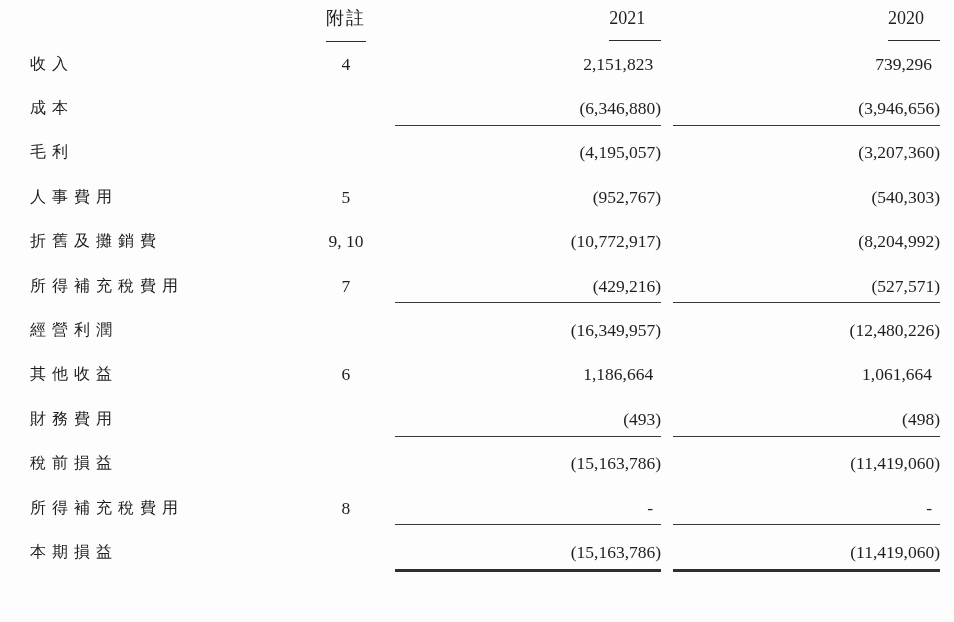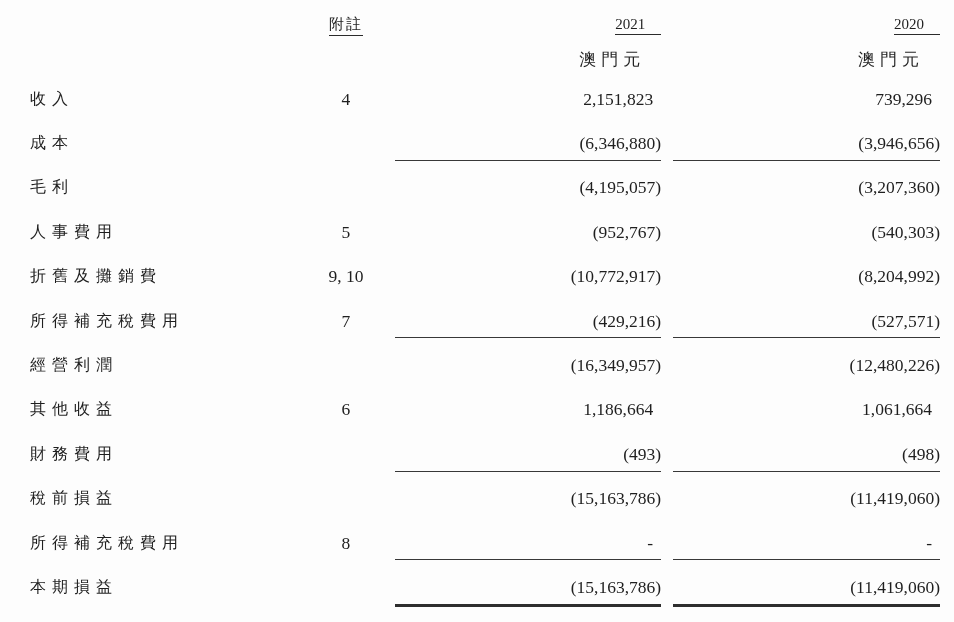--- a/index.html
+++ b/index.html
@@ -53,22 +53,22 @@
     font-size: 17.5px;
     position: relative;
     white-space: nowrap;
   }
   .cjk { letter-spacing: 5px; }
 
   
   .hdr-underline {
     display: inline-block;
     border-bottom: 1.6px solid #2b2b2b;
-    padding-bottom: 1px;
-    font-size: 15px;
+    padding-bottom: 11px;
+    font-size: 18px;
   }
   .pad-hdr { padding-right: 16px; }
 
   
   .hang-pad { padding-right: 8px; }
 
   
   .u-single::after, .u-final::after {
     content: "";
     position: absolute;
@@ -103,31 +103,20 @@
           <span class="hdr-underline cjk" style="letter-spacing:2px;">附註</span>
         </td>
         <td class="c-val">
           <span class="hdr-underline pad-hdr">2021</span>
         </td>
         <td></td>
         <td class="c-val">
           <span class="hdr-underline pad-hdr">2020</span>
         </td>
       </tr>
-      <tr class="hdr-row2">
-        <td></td>
-        <td></td>
-        <td class="c-val">
-          <span class="cjk pad-hdr" style="font-size:17px;">澳門元</span>
-        </td>
-        <td></td>
-        <td class="c-val">
-          <span class="cjk pad-hdr" style="font-size:17px;">澳門元</span>
-        </td>
-      </tr>
     </tbody>
     <tbody id="rows">
         <tr class="data-row">
     <td class="c-label">收入</td>
     <td class="c-note">4</td>
     <td class="c-val v2021 hang-pad">2,151,823</td>
     <td></td>
     <td class="c-val v2020 hang-pad">739,296</td>
   </tr>
         <tr class="data-row">

